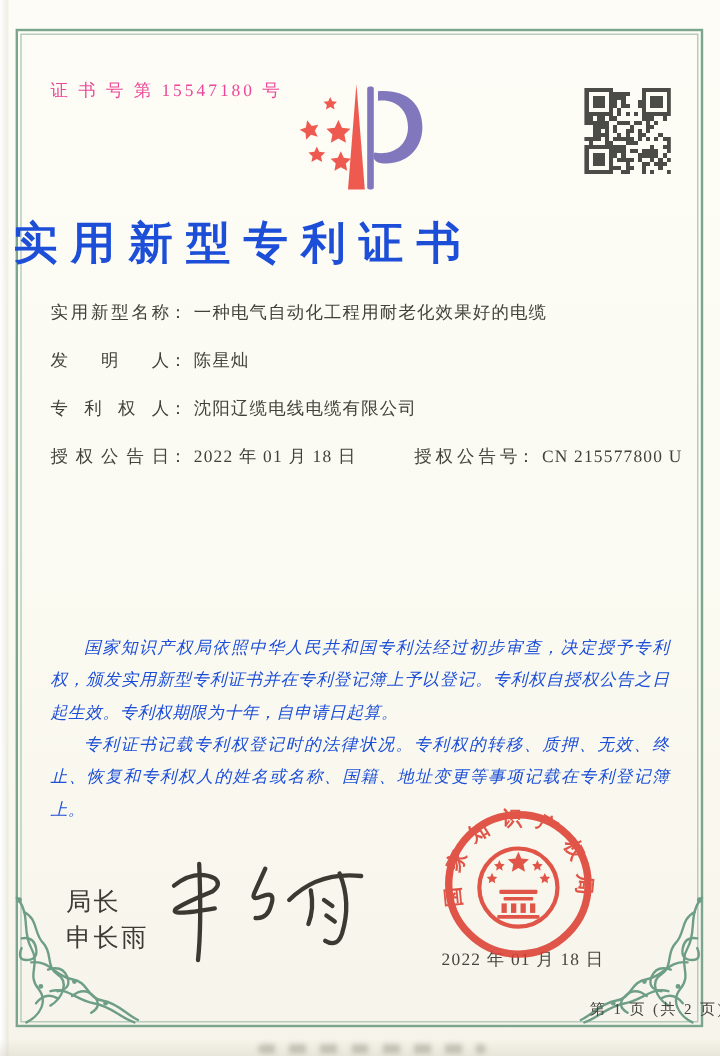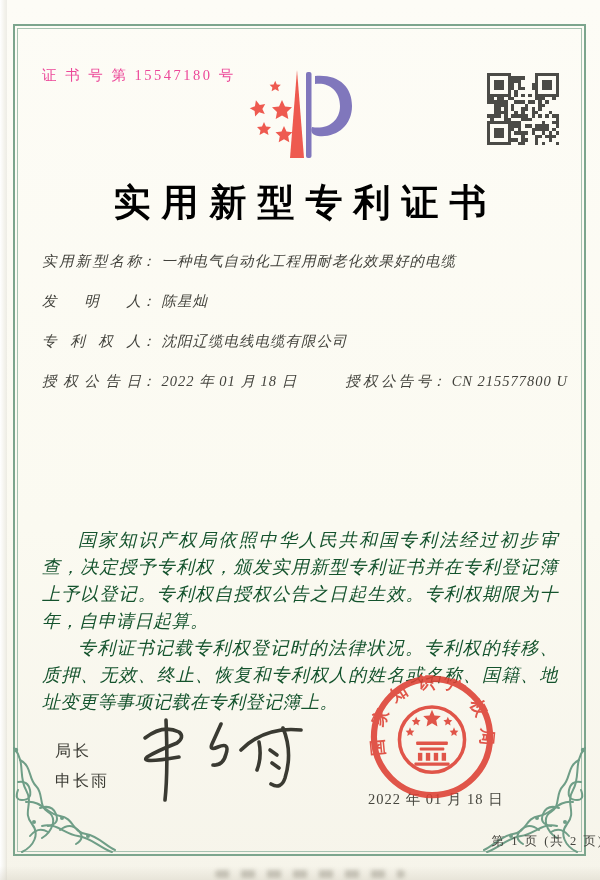--- a/index.html
+++ b/index.html
@@ -22,36 +22,36 @@
     border:2.5px solid #7ca58d;}
   .frame-inner{position:absolute;left:2px;top:2px;right:2px;bottom:2px;
     border:1px solid #a6c2b0;}
   .flourish{position:absolute;bottom:-3px;width:105px;height:115px;}
   .flourish.left{left:-3px;}
   .flourish.right{right:-3px;transform:scaleX(-1);}
   
   .cert-no{position:absolute;left:42px;top:66px;font-size:14.5px;letter-spacing:2.5px;color:#ec4899;}
   .logo{position:absolute;left:240px;top:60px;width:120px;height:110px;}
   .qr{position:absolute;left:487px;top:73px;width:72px;height:72px;}
-  .title{position:absolute;left:0;top:178px;width:100%;text-align:center;
-    font-size:37px;font-weight:700;color:#000000;letter-spacing:11px;text-indent:11px;}
+  .title{position:absolute;left:0;top:178px;width:100%;text-align:left;
+    font-size:37px;font-weight:700;color:#1d4ed8;letter-spacing:11px;text-indent:11px;}
   
   .fields{position:absolute;left:42px;top:253px;right:36px;font-size:14.5px;color:#42423c;}
-  .frow{margin-bottom:24px;line-height:16px;white-space:nowrap;font-style:italic;}
+  .frow{margin-bottom:24px;line-height:16px;white-space:nowrap;}
   .flabel{display:inline-block;text-align:justify;text-align-last:justify;vertical-align:top;letter-spacing:0;}
   .w1{width:99px;}
   .w2{width:86px;}
   .fvalue{margin-left:6px;letter-spacing:1px;}
   .grant2{margin-left:48px;}
   
   .paras{position:absolute;left:42px;top:527px;width:516px;
-    font-size:18px;line-height:27px;color:#14532d;text-align:justify;font-style:italic;}
+    font-size:14px;line-height:27px;color:#1d4ed8;text-align:justify;font-style:italic;}
   .paras p{margin:0;text-indent:2em;letter-spacing:0.5px;}
   
-  .signoff{position:absolute;left:55px;top:736px;font-size:16px;color:#3c3c35;line-height:30px;letter-spacing:2px;}
+  .signoff{position:absolute;left:55px;top:736px;font-size:21px;color:#3c3c35;line-height:30px;letter-spacing:2px;}
   .signature{position:absolute;left:133px;top:712px;width:190px;height:95px;}
   .seal{position:absolute;left:366px;top:671px;width:132px;height:132px;z-index:2;}
   .seal-date{position:absolute;left:368px;top:790px;width:190px;font-size:14.5px;color:#46463e;letter-spacing:1px;z-index:1;}
   .footer{position:absolute;left:4px;top:833px;width:100%;text-align:right;font-size:12.5px;color:#45453f;letter-spacing:2px;}
 </style>
 </head>
 <body>
 
 <div class="photo-left-edge"></div>
 

